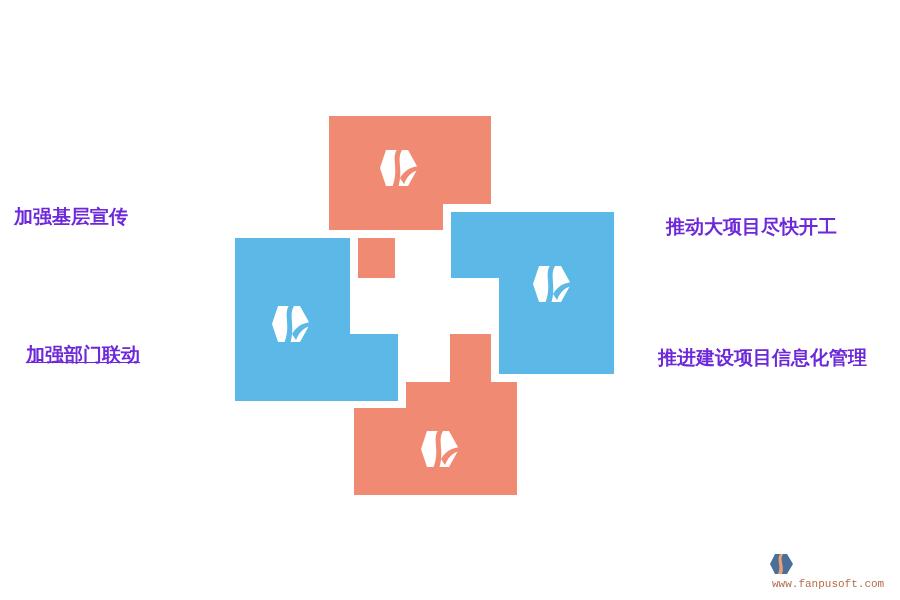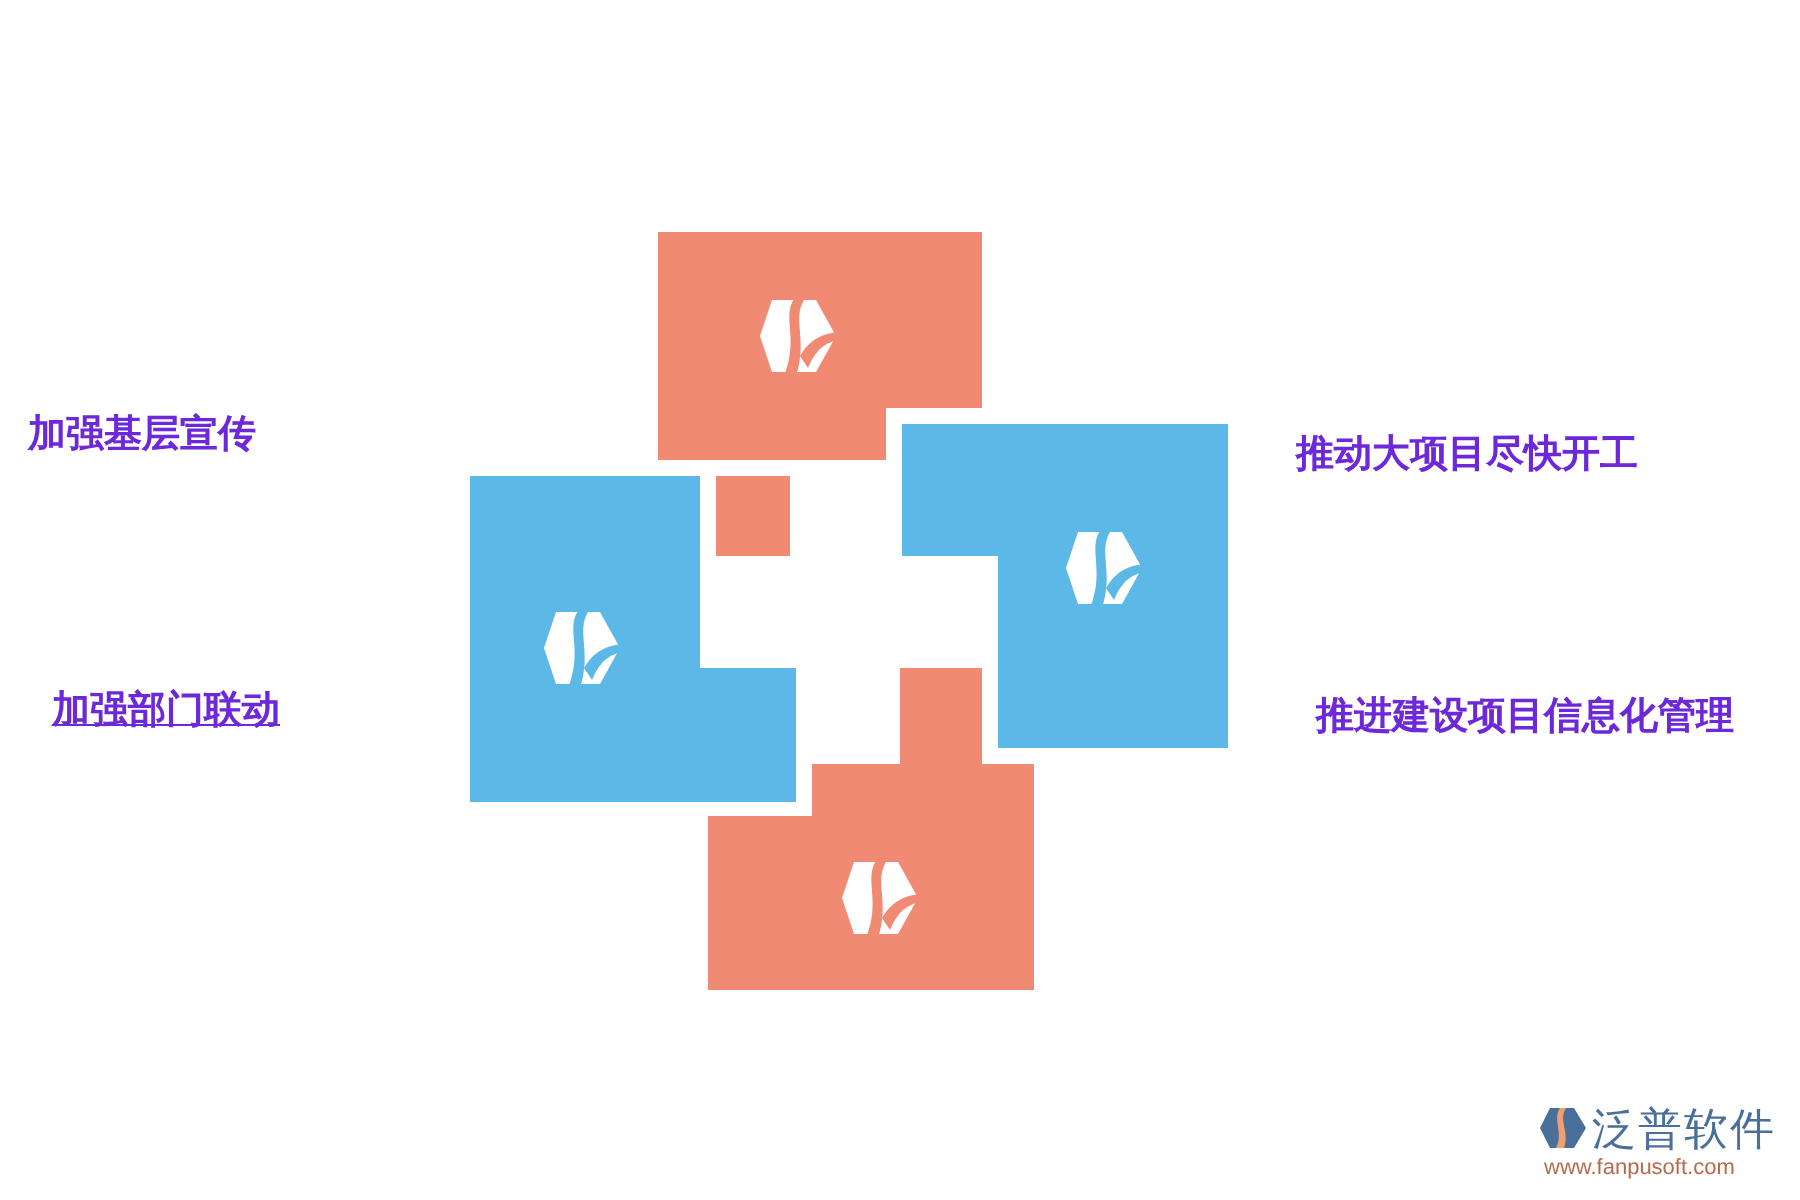--- a/index.html
+++ b/index.html
@@ -2,21 +2,21 @@
 <html><head>
 <meta charset="utf-8">
 <style>
   html,body{margin:0;padding:0;}
   body{width:900px;height:600px;position:relative;background:#ffffff;overflow:hidden;font-family:"DejaVu Sans",sans-serif;}
   .blk{position:absolute;}
   .label{position:absolute;font-size:19px;font-weight:bold;color:#6d28d9;white-space:nowrap;}
   .icon{position:absolute;width:44px;height:40px;}
   .wm{position:absolute;left:770px;top:550px;width:125px;height:45px;}
   .wm .t1{position:absolute;left:26px;top:0;font-size:22px;color:#4a6f9a;letter-spacing:1px;}
-  .wm .t2{position:absolute;left:2px;top:28px;font-family:Liberation Sans, sans-serif;font-size:11px;color:#b66a4a;}
+  .wm .t2{position:absolute;left:2px;top:28px;font-family:Liberation Mono, monospace;font-size:11px;color:#b66a4a;}
   .wm .logo{position:absolute;left:0;top:2px;width:24px;height:24px;}
 </style>
 </head>
 <body>
 
 <div class="blk" style="left:329px;top:116px;width:162px;height:88px;background:#f18a72;"></div>
 <div class="blk" style="left:329px;top:204px;width:114px;height:26px;background:#f18a72;"></div>
 <div class="blk" style="left:358px;top:238px;width:37px;height:40px;background:#f18a72;"></div>
 
 <div class="blk" style="left:235px;top:238px;width:115px;height:163px;background:#5cb8e6;"></div>
@@ -45,23 +45,22 @@
   <path d="M22,30 C28,20 36,18 44,18 L44,22 C36,22 30,26 26,36 Z" fill="#5cb8e6"></path>
 </svg>
 <svg class="icon" style="left:419px;top:429px;" viewBox="0 0 44 40">
   <polygon points="8,2 30,2 40,20 30,38 8,38 2,20" fill="#fff"></polygon>
   <path d="M20,0 C12,10 22,20 14,40 L20,40 C26,22 18,12 24,2 Z" fill="#f18a72"></path>
   <path d="M22,30 C28,20 36,18 44,18 L44,22 C36,22 30,26 26,36 Z" fill="#f18a72"></path>
 </svg>
 
 <div class="label" style="left:14px;top:204px;">加强基层宣传</div>
 <div class="label" style="left:26px;top:342px;text-decoration:underline;">加强部门联动</div>
-<div class="label" style="left:648px;top:214px;">推动大项目尽快开工</div>
+<div class="label" style="left:666px;top:214px;">推动大项目尽快开工</div>
 <div class="label" style="left:658px;top:345px;">推进建设项目信息化管理</div>
 
 <div class="wm">
   <svg class="logo" viewBox="0 0 24 24">
     <polygon points="5,2 17,2 23,12 17,22 5,22 0,12" fill="#4a6f9a"></polygon>
     <path d="M10,2 C6,8 12,14 8,22 L12,22 C15,14 9,8 13,2 Z" fill="#f0a070"></path>
   </svg>
-  <span class="t1">泛普软件</span>
   <span class="t2">www.fanpusoft.com</span>
 </div>
 
 </body></html>

